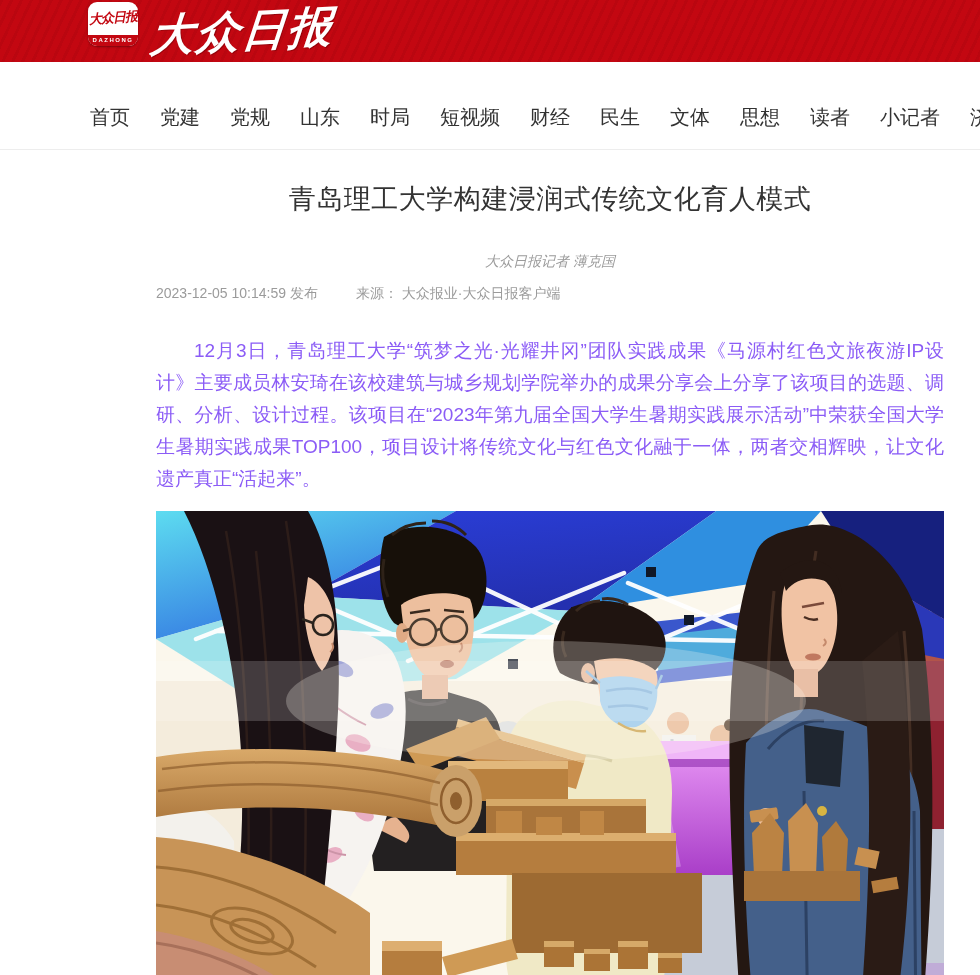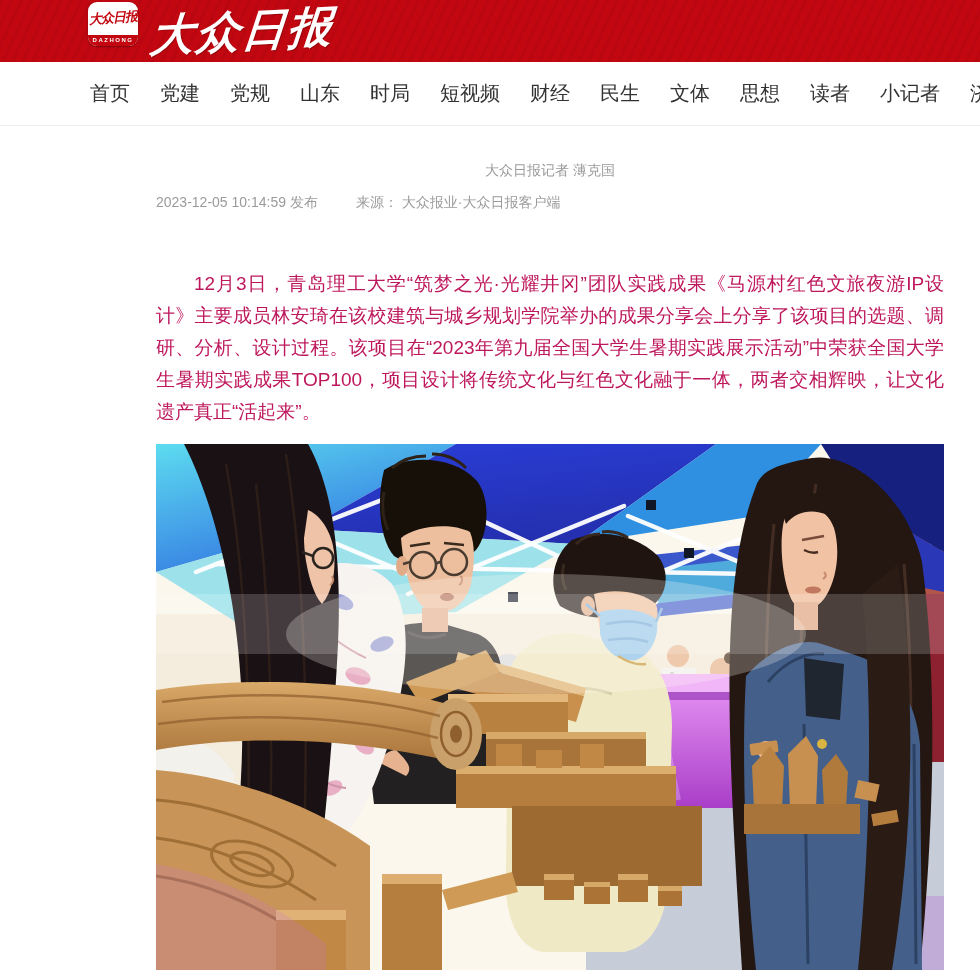--- a/index.html
+++ b/index.html
@@ -18,31 +18,31 @@
     background:#c30711; color:#fff; font-size:6px; font-weight:bold; text-align:center;
     letter-spacing:1.5px; line-height:11px; }
   .brand-script { position:absolute; left:150px; top:2px; color:#fff;
     font-family:"DejaVu Serif",serif; font-style:italic; font-weight:bold;
     font-size:44px; line-height:58px; letter-spacing:2px;
     transform:rotate(-3deg) skewX(-8deg); text-shadow:1px 1px 0 rgba(90,0,6,.4); white-space:nowrap; }
 
   
   .nav { height:64px; background:#fff; border-bottom:1px solid #ededed;
     display:flex; align-items:center; gap:30px; padding-left:90px;
-    font-size:20px; color:#333; white-space:nowrap; overflow:hidden; }
+    font-size:20px; color:#333; white-space:nowrap; overflow:hidden;margin-top:24px; }
   .nav span { cursor:pointer; flex:0 0 auto; }
 
   
   .content { margin-left:156px; width:788px; }
   .a-title { margin-top:31px; text-align:center; font-size:27px; font-weight:500;
     color:#333; letter-spacing:.5px; }
-  .a-byline { margin-top:36px; text-align:center; font-size:14px; color:#9b9b9b; }
+  .a-byline { margin-top:36px; text-align:center; font-size:14px; color:#9b9b9b;font-style:italic; }
   .a-meta { margin-top:14px; text-align:left; font-size:14px; color:#9b9b9b; }
   .a-meta .gap { display:inline-block; width:38px; }
-  .a-body { margin-top:56px; font-size:19px; color:#be185d; line-height:32px;
+  .a-body { margin-top:32px; font-size:19px; color:#8b5cf6; line-height:32px;
     text-align:justify; }
   .a-body p { text-indent:2em; margin-bottom:16px; }
   .photo { margin-top:6px; width:788px; height:526px; overflow:hidden; line-height:0; }
   .photo svg { display:block; }
 </style>
 </head>
 <body>
 
 <div class="masthead">
   <div class="app-icon">
@@ -62,20 +62,21 @@
   <span>财经</span>
   <span>民生</span>
   <span>文体</span>
   <span>思想</span>
   <span>读者</span>
   <span>小记者</span>
   <span>济</span>
 </div>
 
 <div class="content">
+  <h1 class="a-title">青岛理工大学构建浸润式传统文化育人模式</h1>
   <div class="a-byline">大众日报记者 薄克国</div>
   <div class="a-meta">
     <span>2023-12-05 10:14:59 发布</span><span class="gap"></span><span>来源： 大众报业·大众日报客户端</span>
   </div>
   <div class="a-body">
     <p>12月3日，青岛理工大学“筑梦之光·光耀井冈”团队实践成果《马源村红色文旅夜游IP设计》主要成员林安琦在该校建筑与城乡规划学院举办的成果分享会上分享了该项目的选题、调研、分析、设计过程。该项目在“2023年第九届全国大学生暑期实践展示活动”中荣获全国大学生暑期实践成果TOP100，项目设计将传统文化与红色文化融于一体，两者交相辉映，让文化遗产真正“活起来”。</p>
   </div>
 
   <div class="photo" title="学生在蓝色帐篷下的分享活动现场体验木质榫卯积木">
     <svg width="788" height="526" viewBox="0 0 788 526" xmlns="http://www.w3.org/2000/svg">

